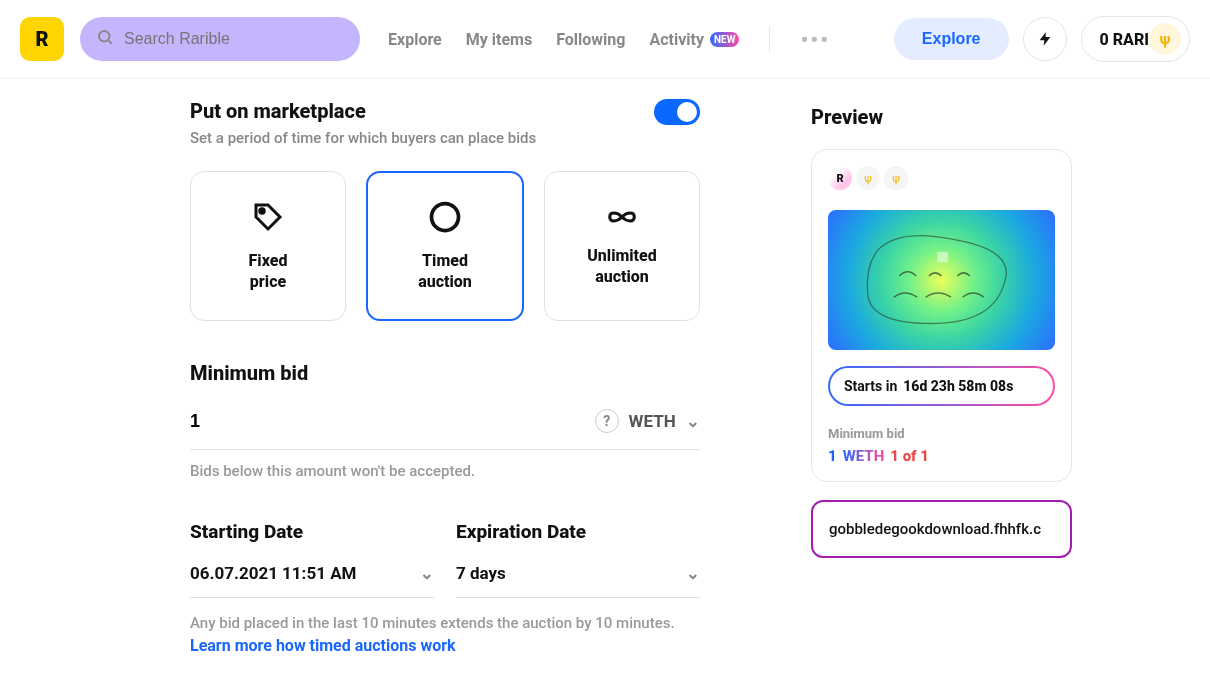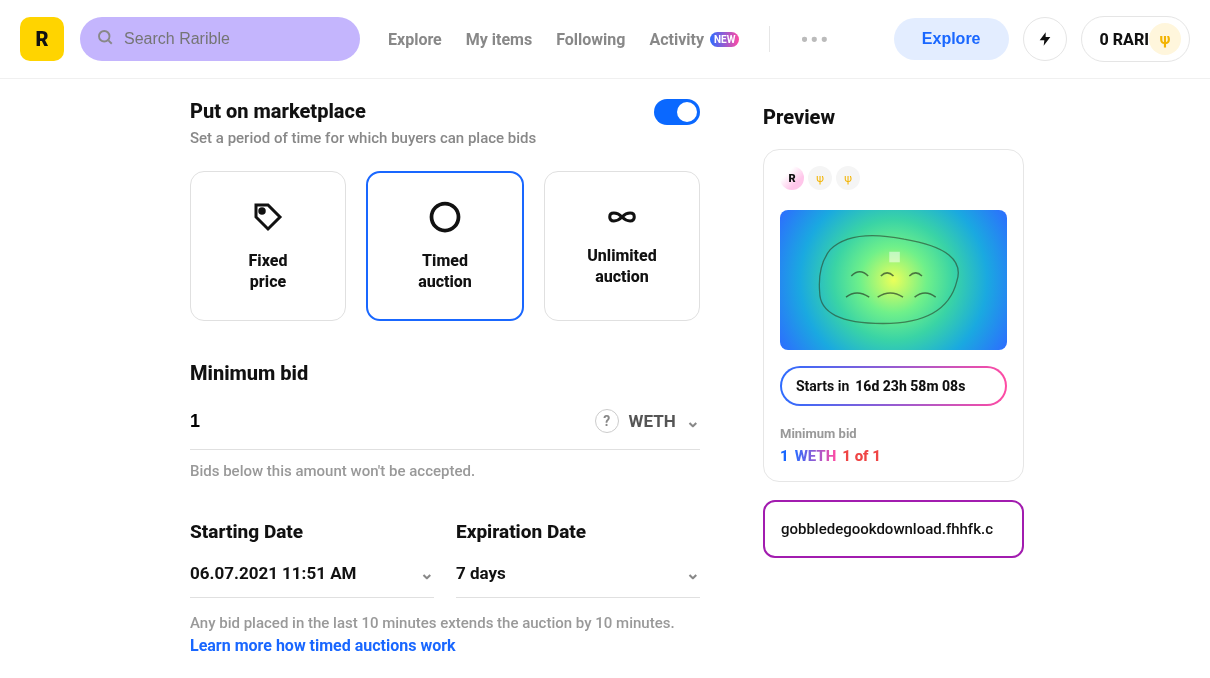--- a/index.html
+++ b/index.html
@@ -16,21 +16,21 @@
   .pill-new { background: linear-gradient(90deg,#2d6cff,#ff4ba3); color: #fff; font-size: 10px; padding: 2px 4px; border-radius: 10px; font-weight: 700; }
   .divider-v { width: 1px; height: 26px; background: #e6e6e6; margin: 0 6px; }
   .more-dots { color: #bbb; font-size: 22px; letter-spacing: 2px; font-weight: 700; cursor: pointer; }
   .header-right { margin-left: auto; display: flex; align-items: center; gap: 14px; }
   .btn-create { background: #e3edff; color: #1967ff; font-weight: 800; font-size: 16px; border: none; padding: 12px 28px; border-radius: 26px; cursor: pointer; }
   .btn-circle { width: 44px; height: 44px; border-radius: 50%; border: 1px solid #e5e5e5; display: flex; align-items: center; justify-content: center; cursor: pointer; background: #fff; }
   .rari-pill { border: 1px solid #e5e5e5; border-radius: 26px; padding: 6px 8px 6px 18px; display: flex; align-items: center; gap: 0; font-weight: 800; font-size: 16px; }
   .rari-avatar { width: 32px; height: 32px; border-radius: 50%; background: #fff6dc; display: flex; align-items: center; justify-content: center; color: #f3b300; font-size: 14px; }
   
   
-  .main { display: flex; gap: 44px; padding: 20px 0 0 190px; }
+  .main { display: flex; gap: 92px; padding: 20px 0 0 190px; }
   .left { width: 510px; }
   .right { width: 280px; padding-left: 19px; }
   
   .section-title { font-size: 20px; font-weight: 800; }
   .section-sub { color: #888; font-size: 15px; margin-top: 6px; font-weight: 500; }
   .row-top { display: flex; justify-content: space-between; align-items: flex-start; }
   .toggle { width: 46px; height: 26px; border-radius: 14px; background: #0a68ff; position: relative; cursor: pointer; }
   .toggle::after { content: ""; width: 20px; height: 20px; background: #fff; border-radius: 50%; position: absolute; top: 3px; right: 3px; }
   
   .sale-cards { display: flex; gap: 20px; margin-top: 24px; }

